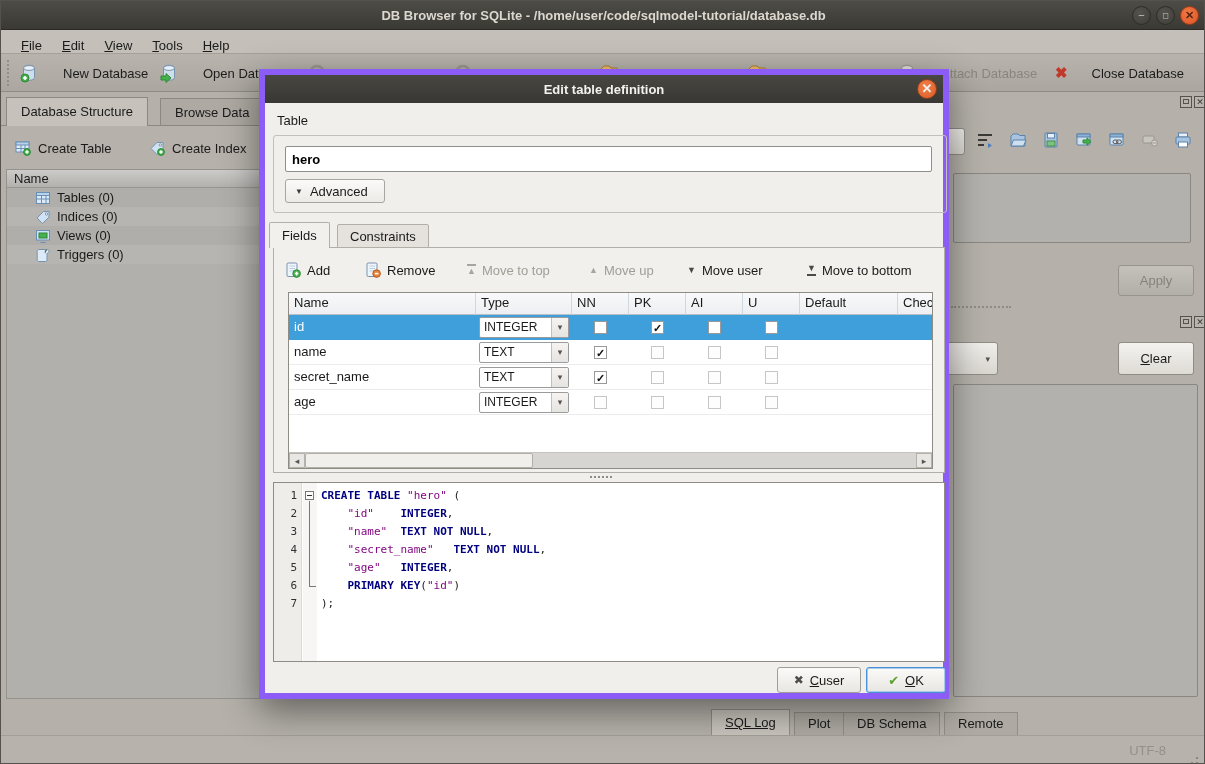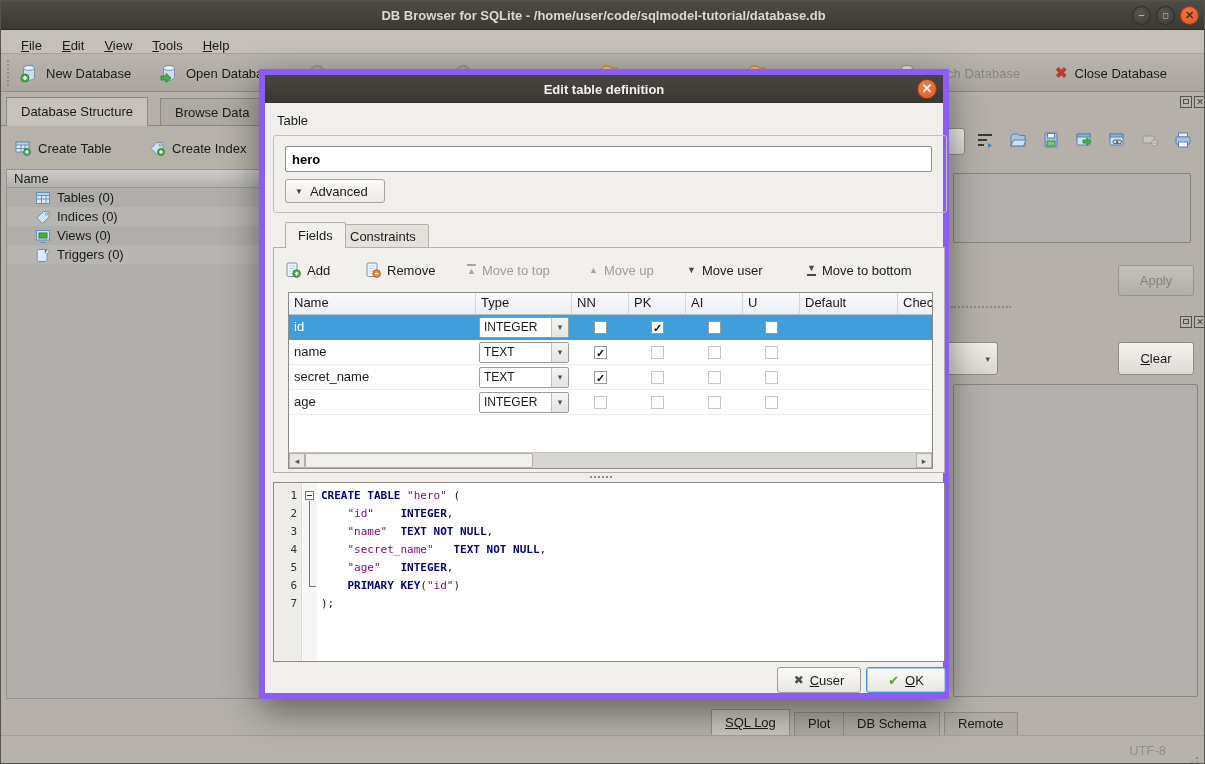--- a/index.html
+++ b/index.html
@@ -21,21 +21,21 @@
   .winbtn.close { background:radial-gradient(circle at 40% 35%, #f07a45, #dd5327); border:1px solid #a03c15; color:#5c2410; font-weight:bold; }
   
   .menubar { left:0; top:29px; width:1205px; height:24px; background:#c4c0b9;
     border-bottom:1px solid #a5a19a; display:flex; align-items:center; padding-left:10px; gap:0; }
   .menuitem { padding:0 10px; height:16px; line-height:24px; }
   .accel { text-decoration:underline; }
   
   .toolbar { left:0; top:53px; width:1205px; height:38px;
     background:linear-gradient(#b8b4ad,#aba7a0); border-bottom:1px solid #8f8c85; }
   .tgrip { left:6px; top:59px; width:3px; height:26px; border-left:2px dotted #918e87; }
-  .tbtn { position:absolute; top:0; height:38px; display:flex; align-items:center; gap:7px; font-size:13px; color:#1c1c1c; }
+  .tbtn { position:absolute; top:0; height:38px; display:flex; align-items:center; gap:24px; font-size:13px; color:#1c1c1c; }
   .tbtn.dim { color:#89867f; }
   .ticon { width:20px; height:20px; display:inline-block; }
   
   .ltab { top:96px; height:28px; line-height:27px; padding:0 14px;
     background:#aeaaa3; border:1px solid #8b8883; border-bottom:none; }
   .ltab.active { background:#c6c2bb; height:29px; z-index:2; }
   .lactions { left:0; top:124px; width:945px; height:44px; background:#b6b2ab; border-top:1px solid #8b8883; }
   .lact { position:absolute; top:8px; height:28px; display:flex; align-items:center; gap:7px; font-size:13px; }
   
   .tree { left:5px; top:168px; width:941px; height:530px; background:#b2b0ac; border:1px solid #95928c; }
@@ -75,21 +75,21 @@
     background:radial-gradient(circle at 40% 35%, #f08048, #dd5b28); border:1px solid #8c3f1b;
     color:#5c2a12; font-weight:bold; font-size:11px; line-height:18px; text-align:center; }
   .groupbox { position:absolute; border:1px solid #c3c0ba; border-radius:3px; }
   .tname-input { position:absolute; left:20px; top:71px; width:647px; height:26px;
     border:1px solid #8f8f8f; border-radius:2px; background:#fff; font-weight:bold; font-size:13px;
     padding:0 6px; font-family:"Liberation Sans", sans-serif; }
   .adv-btn { position:absolute; left:20px; top:104px; width:100px; height:24px;
     border:1px solid #a8a5a0; border-radius:3px; background:linear-gradient(#fbfaf9,#eceae6);
     display:flex; align-items:center; gap:7px; padding-left:9px; font-size:13px; }
   .dtab { position:absolute; padding:0 12px; border:1px solid #b2afa9; font-size:13px; }
-  .dtab.active { left:20px; top:147px; height:26px; line-height:25px; background:#f2f0ed;
+  .dtab.active { left:4px; top:147px; height:26px; line-height:25px; background:#f2f0ed;
     border-bottom:none; border-radius:2px 2px 0 0; z-index:3; }
   .dtab.idle { left:72px; top:149px; height:24px; line-height:23px; background:#e5e2dd; border-radius:2px 2px 0 0; }
   .fframe { position:absolute; left:8px; top:172px; width:672px; height:226px;
     border:1px solid #b2afa9; background:#f2f0ed; }
   .dact { position:absolute; top:10px; height:24px; display:flex; align-items:center; gap:6px; font-size:13px; }
   .dact.dim { color:#a09d96; }
   .mi { font-size:9px; color:#4a4a4a; line-height:9px; }
   .dim .mi { color:#a8a59e; }
   .mi.bar-top { border-top:2px solid currentColor; padding-top:1px; }
   .mi.bar-bot { border-bottom:2px solid currentColor; padding-bottom:1px; }

